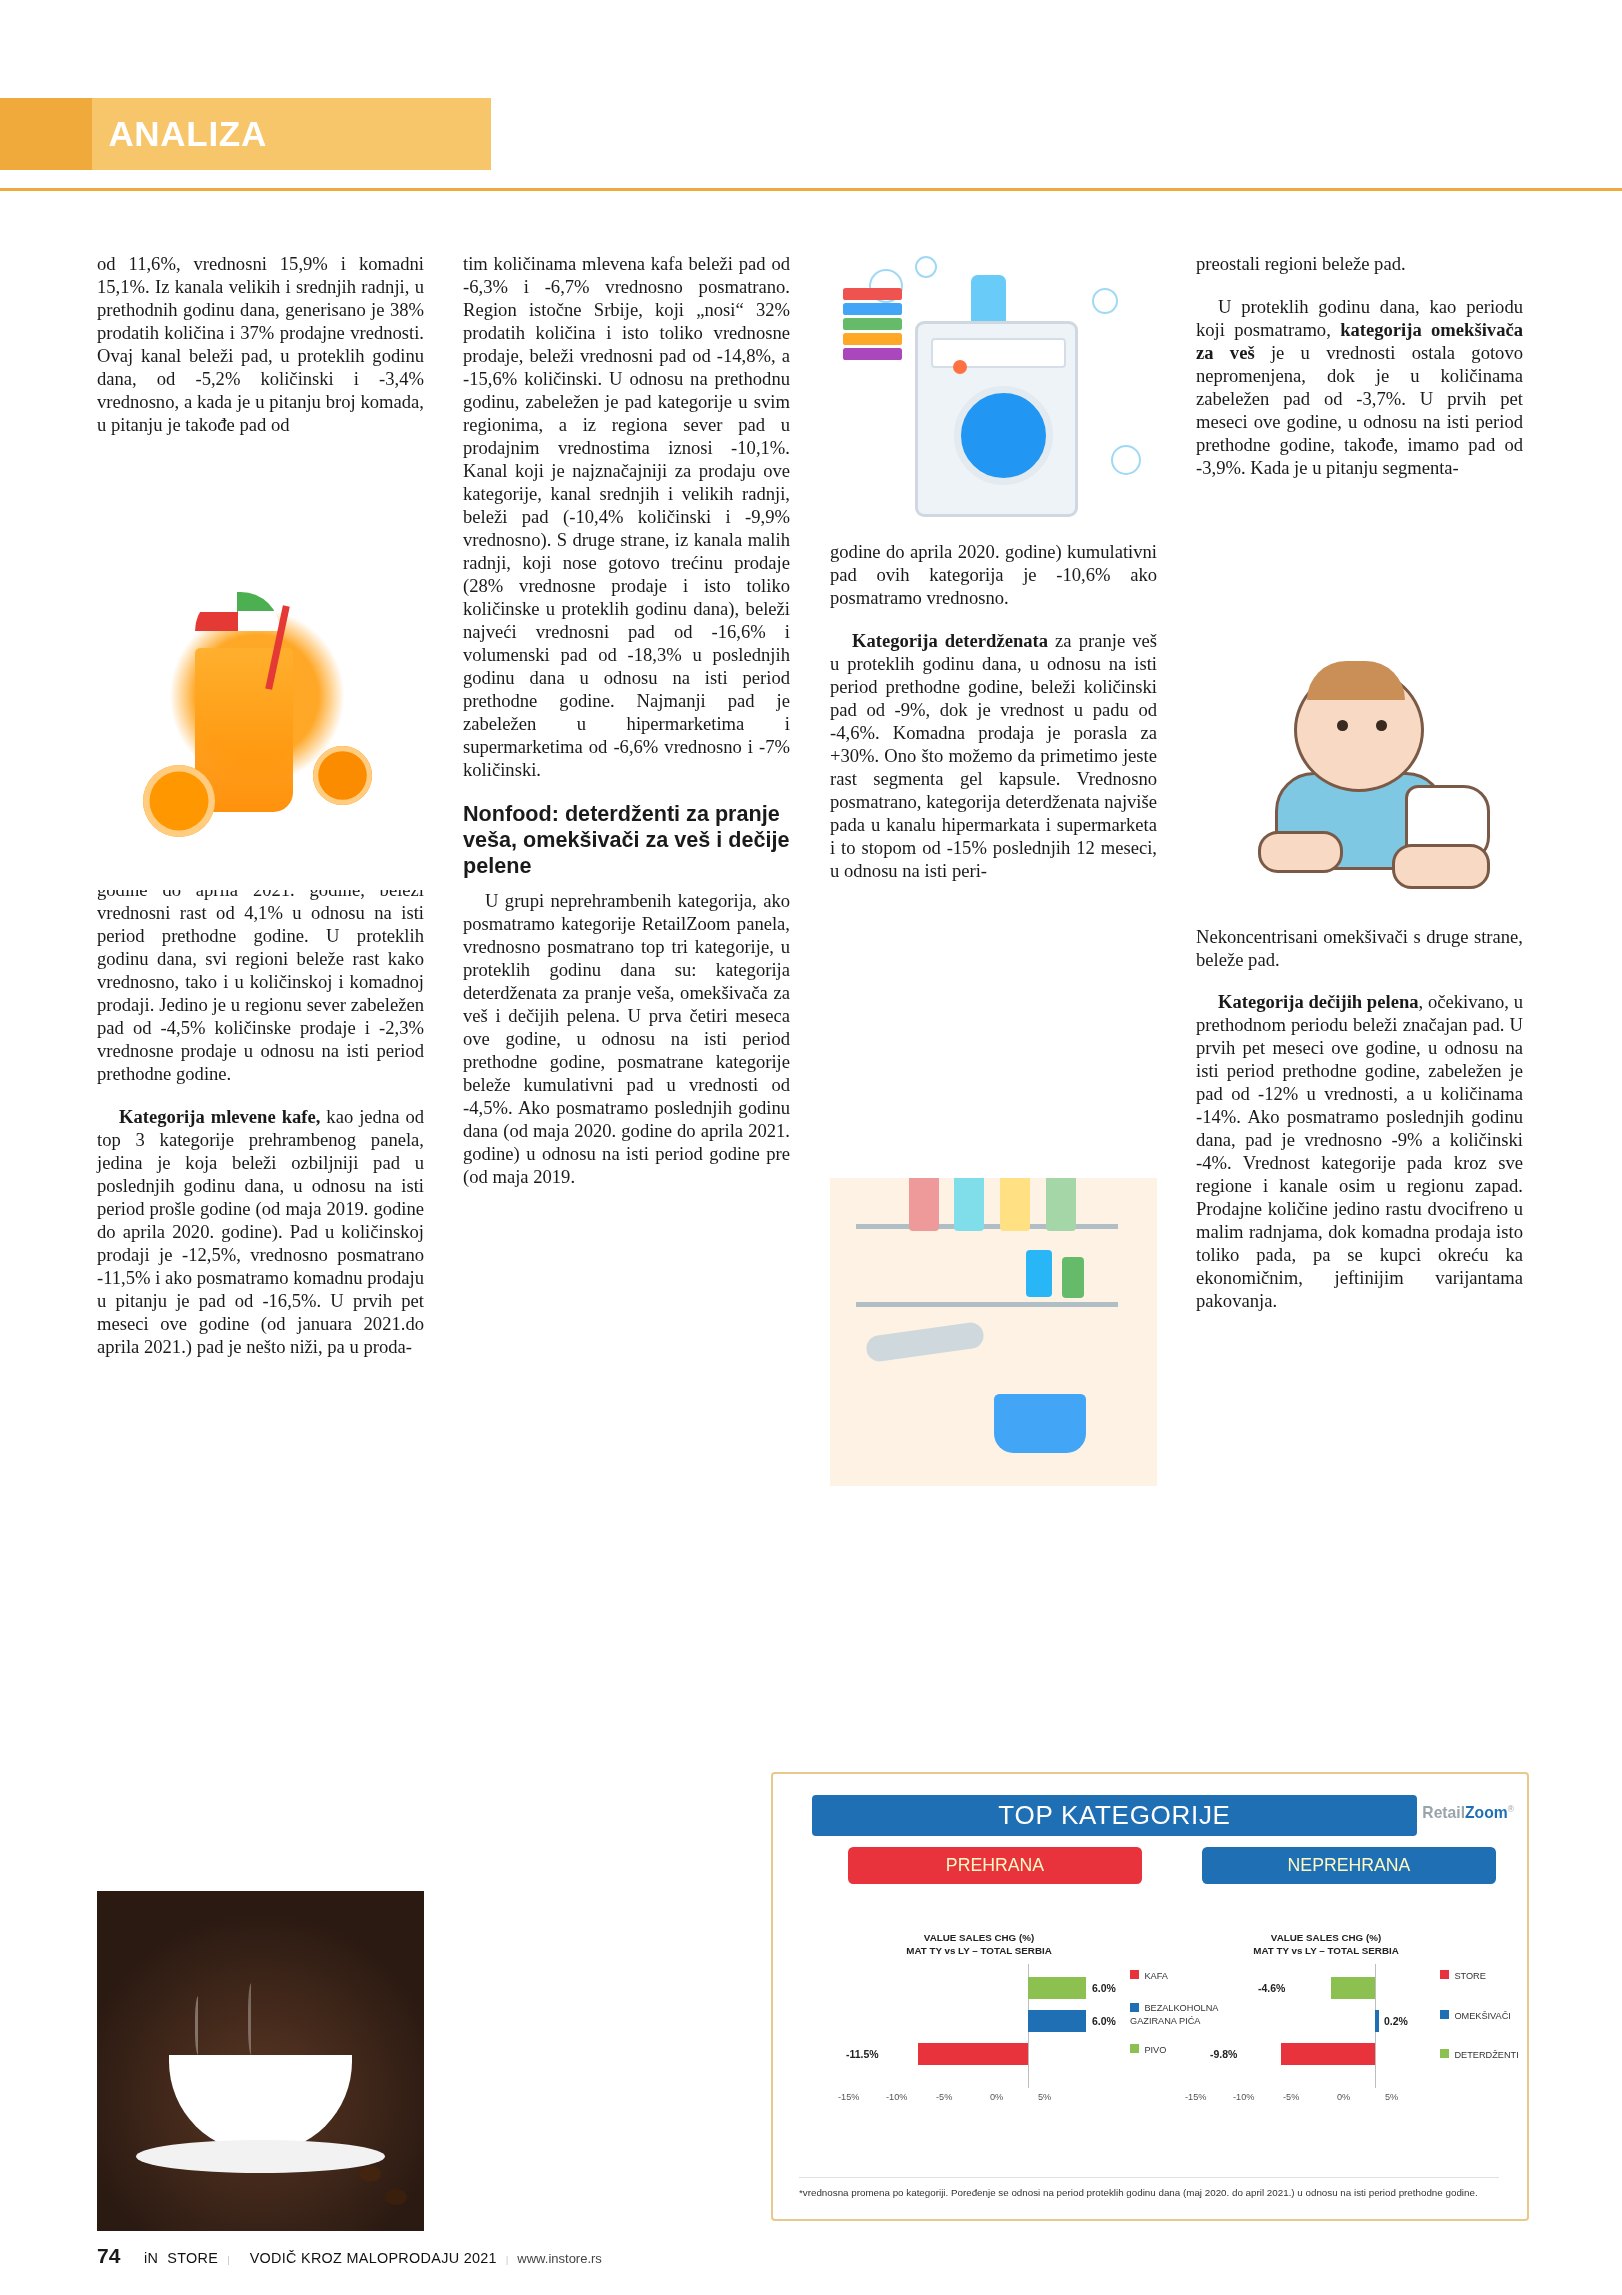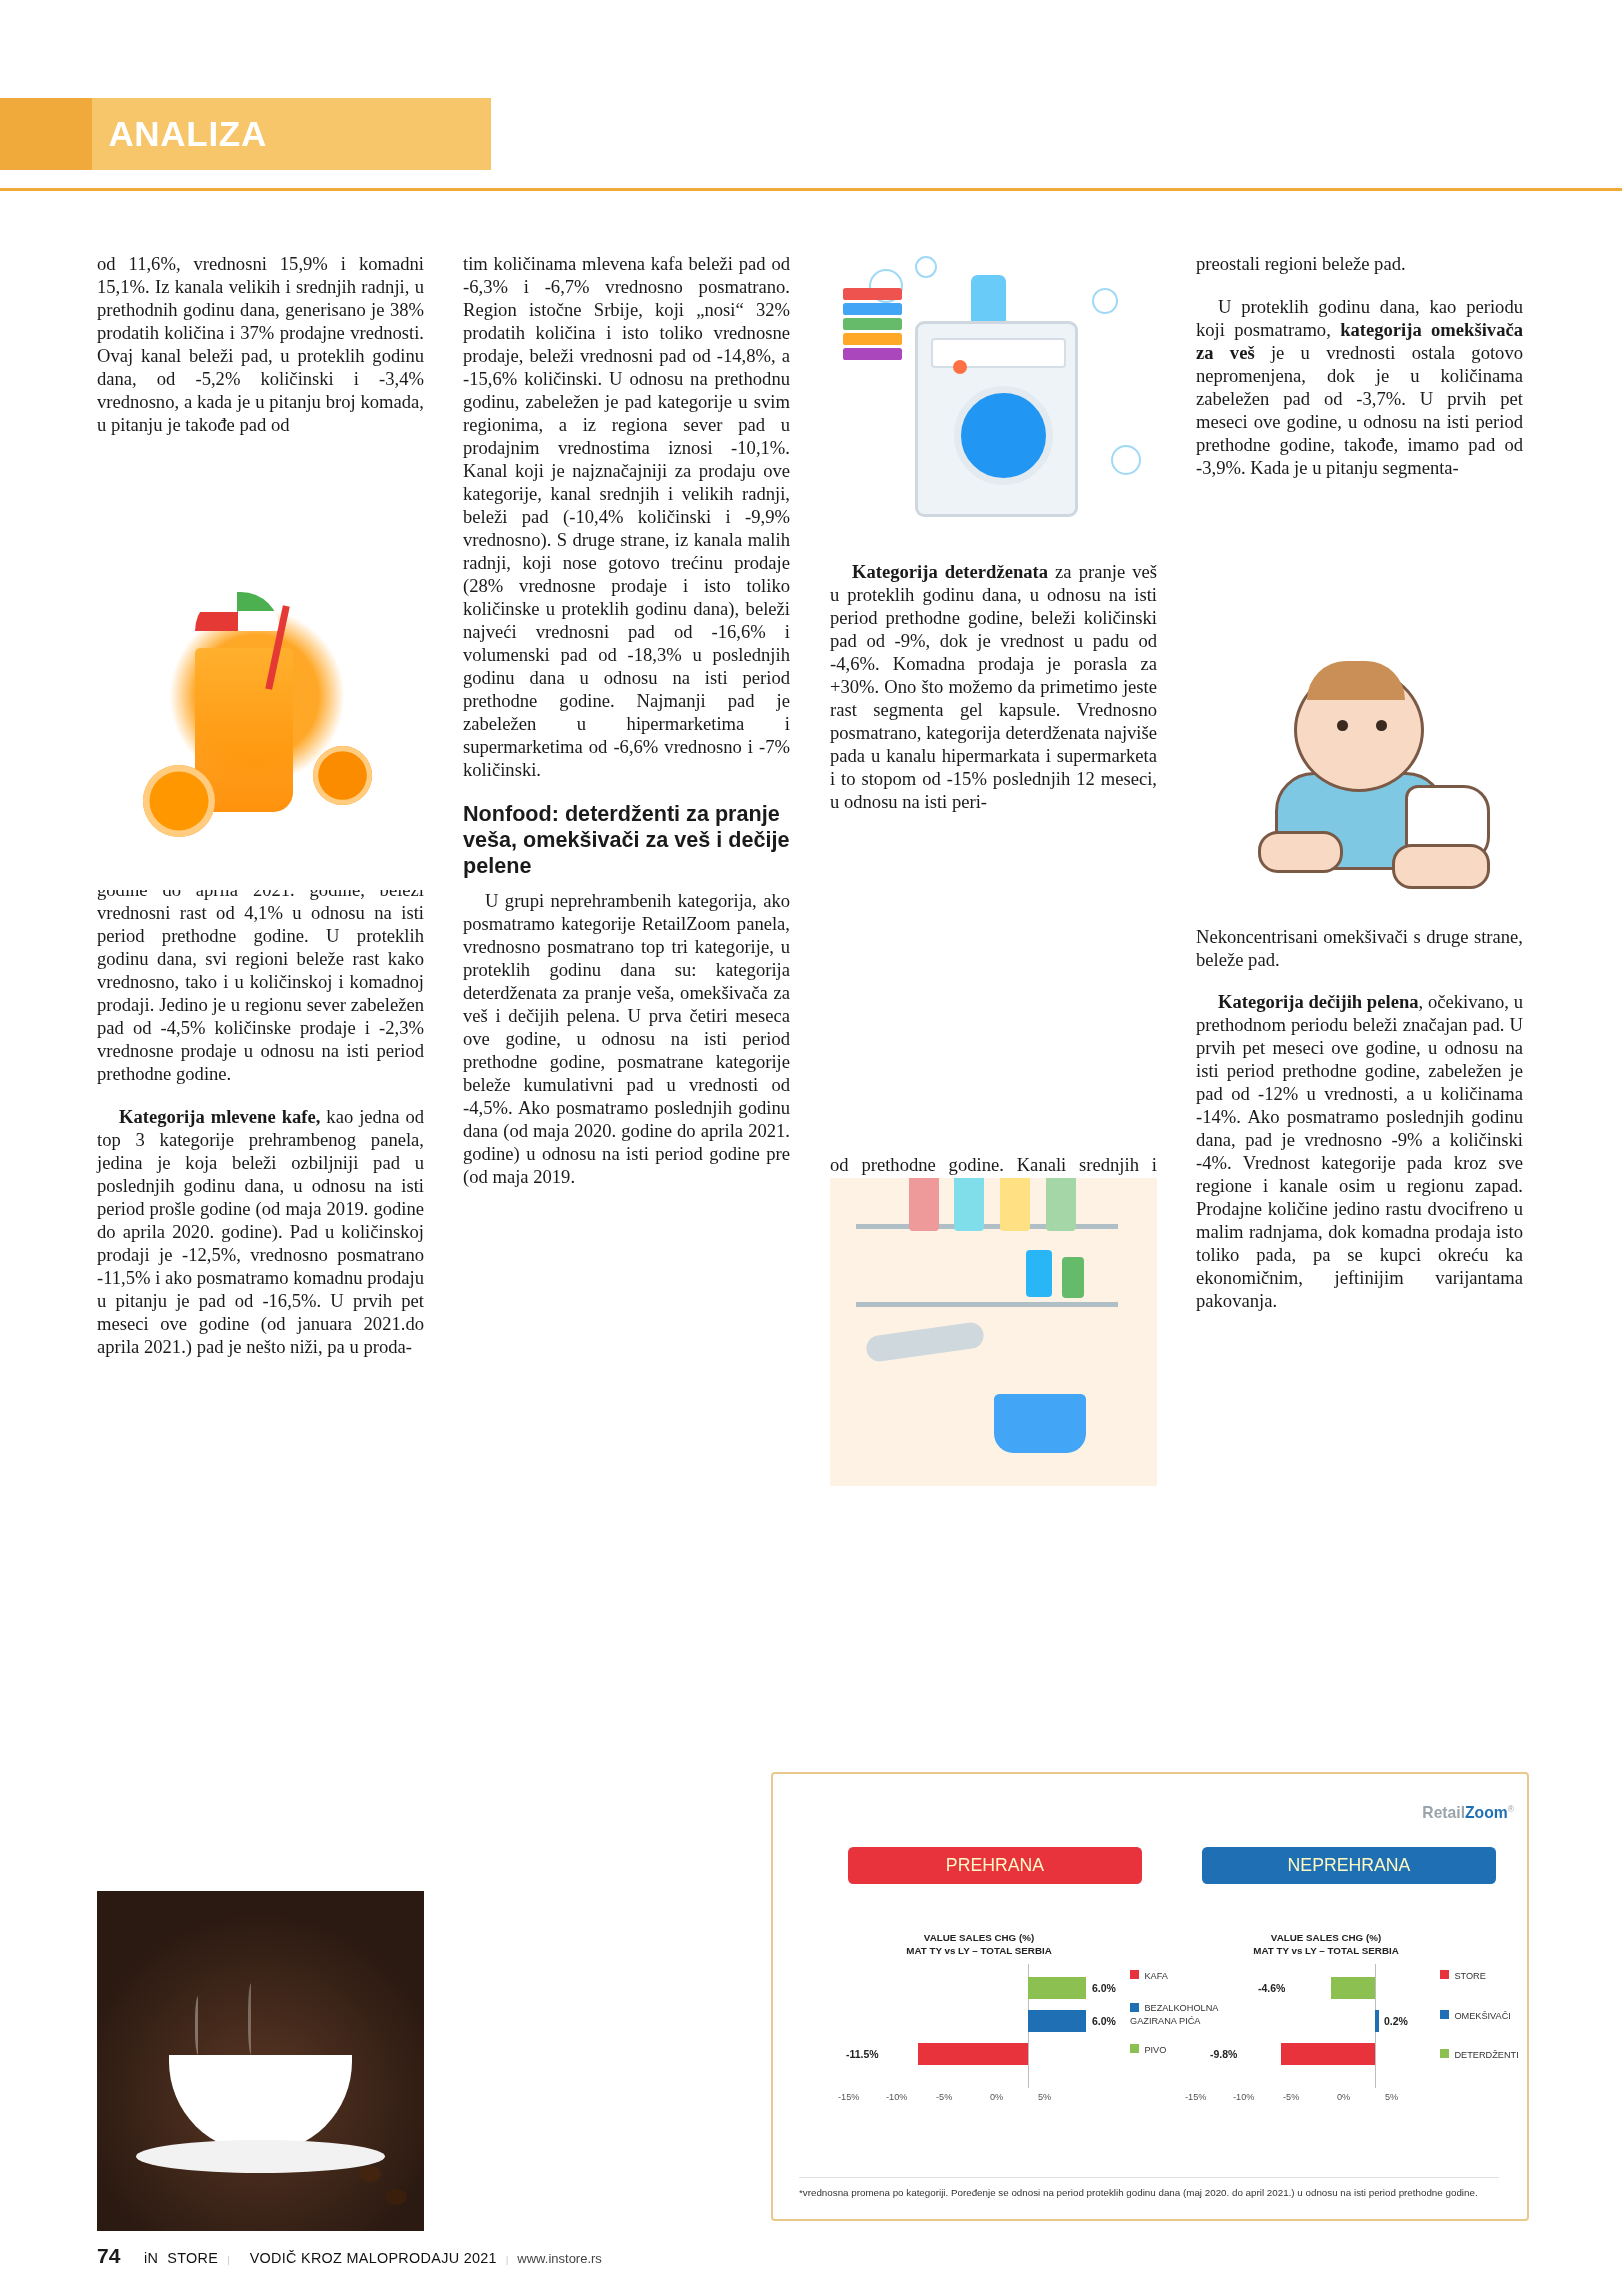--- a/index.html
+++ b/index.html
@@ -109,20 +109,21 @@
 </div>
 
 <div class="col" id="col2">
   <p class="noind">tim količinama mlevena kafa beleži pad od -6,3% i -6,7% vrednosno posmatrano. Region istočne Srbije, koji „nosi“ 32% prodatih količina i isto toliko vrednosne prodaje, beleži vrednosni pad od -14,8%, a -15,6% količinski. U odnosu na prethodnu godinu, zabeležen je pad kategorije u svim regionima, a iz regiona sever pad u prodajnim vrednostima iznosi -10,1%. Kanal koji je najznačajniji za prodaju ove kategorije, kanal srednjih i velikih radnji, beleži pad (-10,4% količinski i -9,9% vrednosno). S druge strane, iz kanala malih radnji, koji nose gotovo trećinu prodaje (28% vrednosne prodaje i isto toliko količinske u proteklih godinu dana), beleži najveći vrednosni pad od -16,6% i volumenski pad od -18,3% u poslednjih godinu dana u odnosu na isti period prethodne godine. Najmanji pad je zabeležen u hipermarketima i supermarketima od -6,6% vrednosno i -7% količinski.</p>
   <h3 class="sub">Nonfood: deterdženti za pranje veša, omekšivači za veš i dečije pelene</h3>
   <p>U grupi neprehrambenih kategorija, ako posmatramo kategorije RetailZoom panela, vrednosno posmatrano top tri kategorije, u proteklih godinu dana su: kategorija deterdženata za pranje veša, omekšivača za veš i dečijih pelena. U prva četiri meseca ove godine, u odnosu na isti period prethodne godine, posmatrane kategorije beleže kumulativni pad u vrednosti od -4,5%. Ako posmatramo poslednjih godinu dana (od maja 2020. godine do aprila 2021. godine) u odnosu na isti period godine pre (od maja 2019.</p>
 </div>
 
 <div class="col" id="col3">
   <div style="height:288px"></div>
+  <p class="noind">godine do aprila 2020. godine) kumulativni pad ovih kategorija je -10,6% ako posmatramo vrednosno.</p>
   <div class="gap"></div>
   <p><span class="bold">Kategorija deterdženata</span><span> za pranje veš u proteklih godinu dana, u odnosu na isti period prethodne godine, beleži količinski pad od -9%, dok je vrednost u padu od -4,6%. Komadna prodaja je porasla za +30%. Ono što možemo da primetimo jeste rast segmenta gel kapsule. Vrednosno posmatrano, kategorija deterdženata najviše pada u kanalu hipermarkata i supermarketa i to stopom od -15% poslednjih 12 meseci, u odnosu na isti peri-</span></p>
   <div style="height:340px"></div>
   <p class="noind">od prethodne godine. Kanali srednjih i velikih radnji beleže količinski pad od -6% u istom periodu. Jedini kanal koji pokazuje rast je format malih radnji, sa količinskim rastom od 9%. Jedini region koji u prethodnih godinu dana nosi rast je zapad, dok</p>
 </div>
 
 <div class="col" id="col4">
   <p class="noind">preostali regioni beleže pad.</p>
   <div class="gap"></div>
   <p><span>U proteklih godinu dana, kao periodu koji posmatramo, </span><span class="bold">kategorija omekšivača za veš</span><span> je u vrednosti ostala gotovo nepromenjena, dok je u količinama zabeležen pad od -3,7%. U prvih pet meseci ove godine, u odnosu na isti period prethodne godine, takođe, imamo pad od -3,9%. Kada je u pitanju segmenta-</span></p>
@@ -199,20 +200,21 @@
     <div class="baby-arm"></div>
     <div class="baby-leg"></div>
     <div class="baby-head"></div>
     <div class="baby-hair"></div>
     <div class="baby-eye" style="left:141px;top:72px;"></div>
     <div class="baby-eye" style="left:180px;top:72px;"></div>
   </div>
 </div>
 
 <div id="info">
+  <div class="info-title">TOP KATEGORIJE</div>
   <div class="rz-logo">
     <span class="a">Retail</span><span class="b">Zoom</span><span class="c">®</span>
   </div>
 
   <div class="pill" id="pill-food">PREHRANA</div>
   <div class="pill" id="pill-nonfood">NEPREHRANA</div>
 
   <div class="chart-head" id="ch1-head">
     <div>VALUE SALES CHG (%)</div>
     <div>MAT TY vs LY – TOTAL SERBIA</div>

